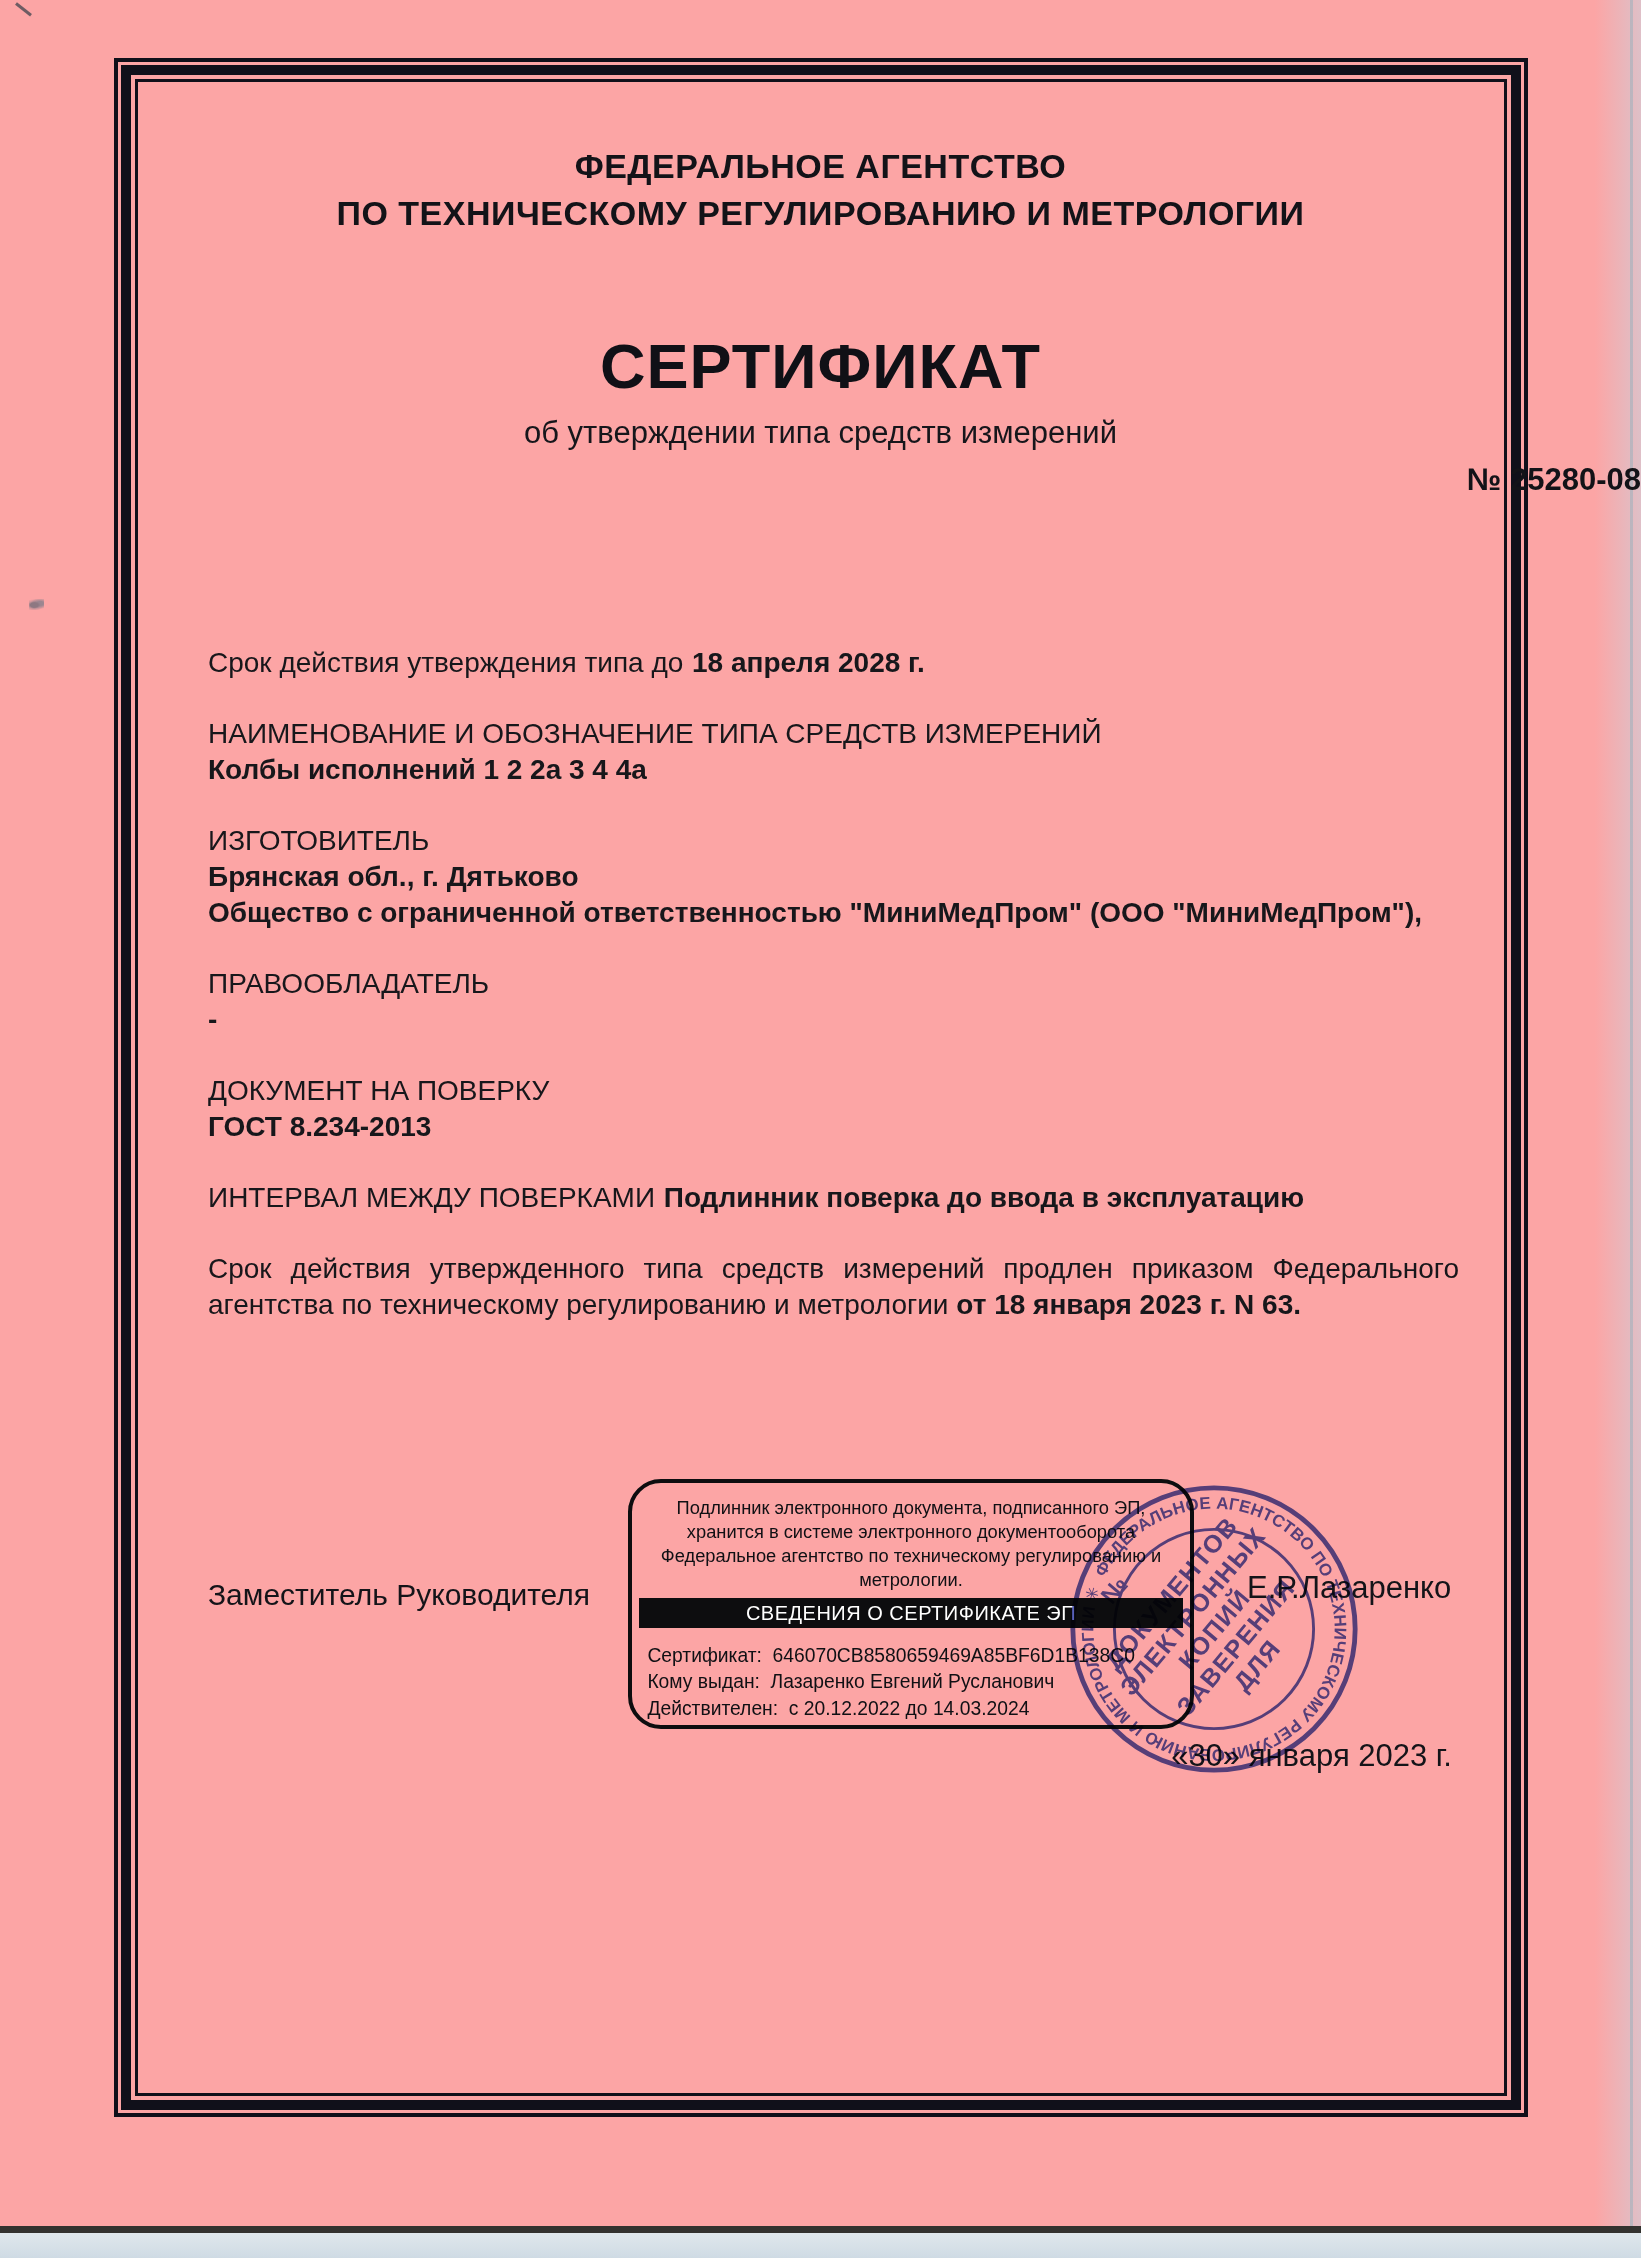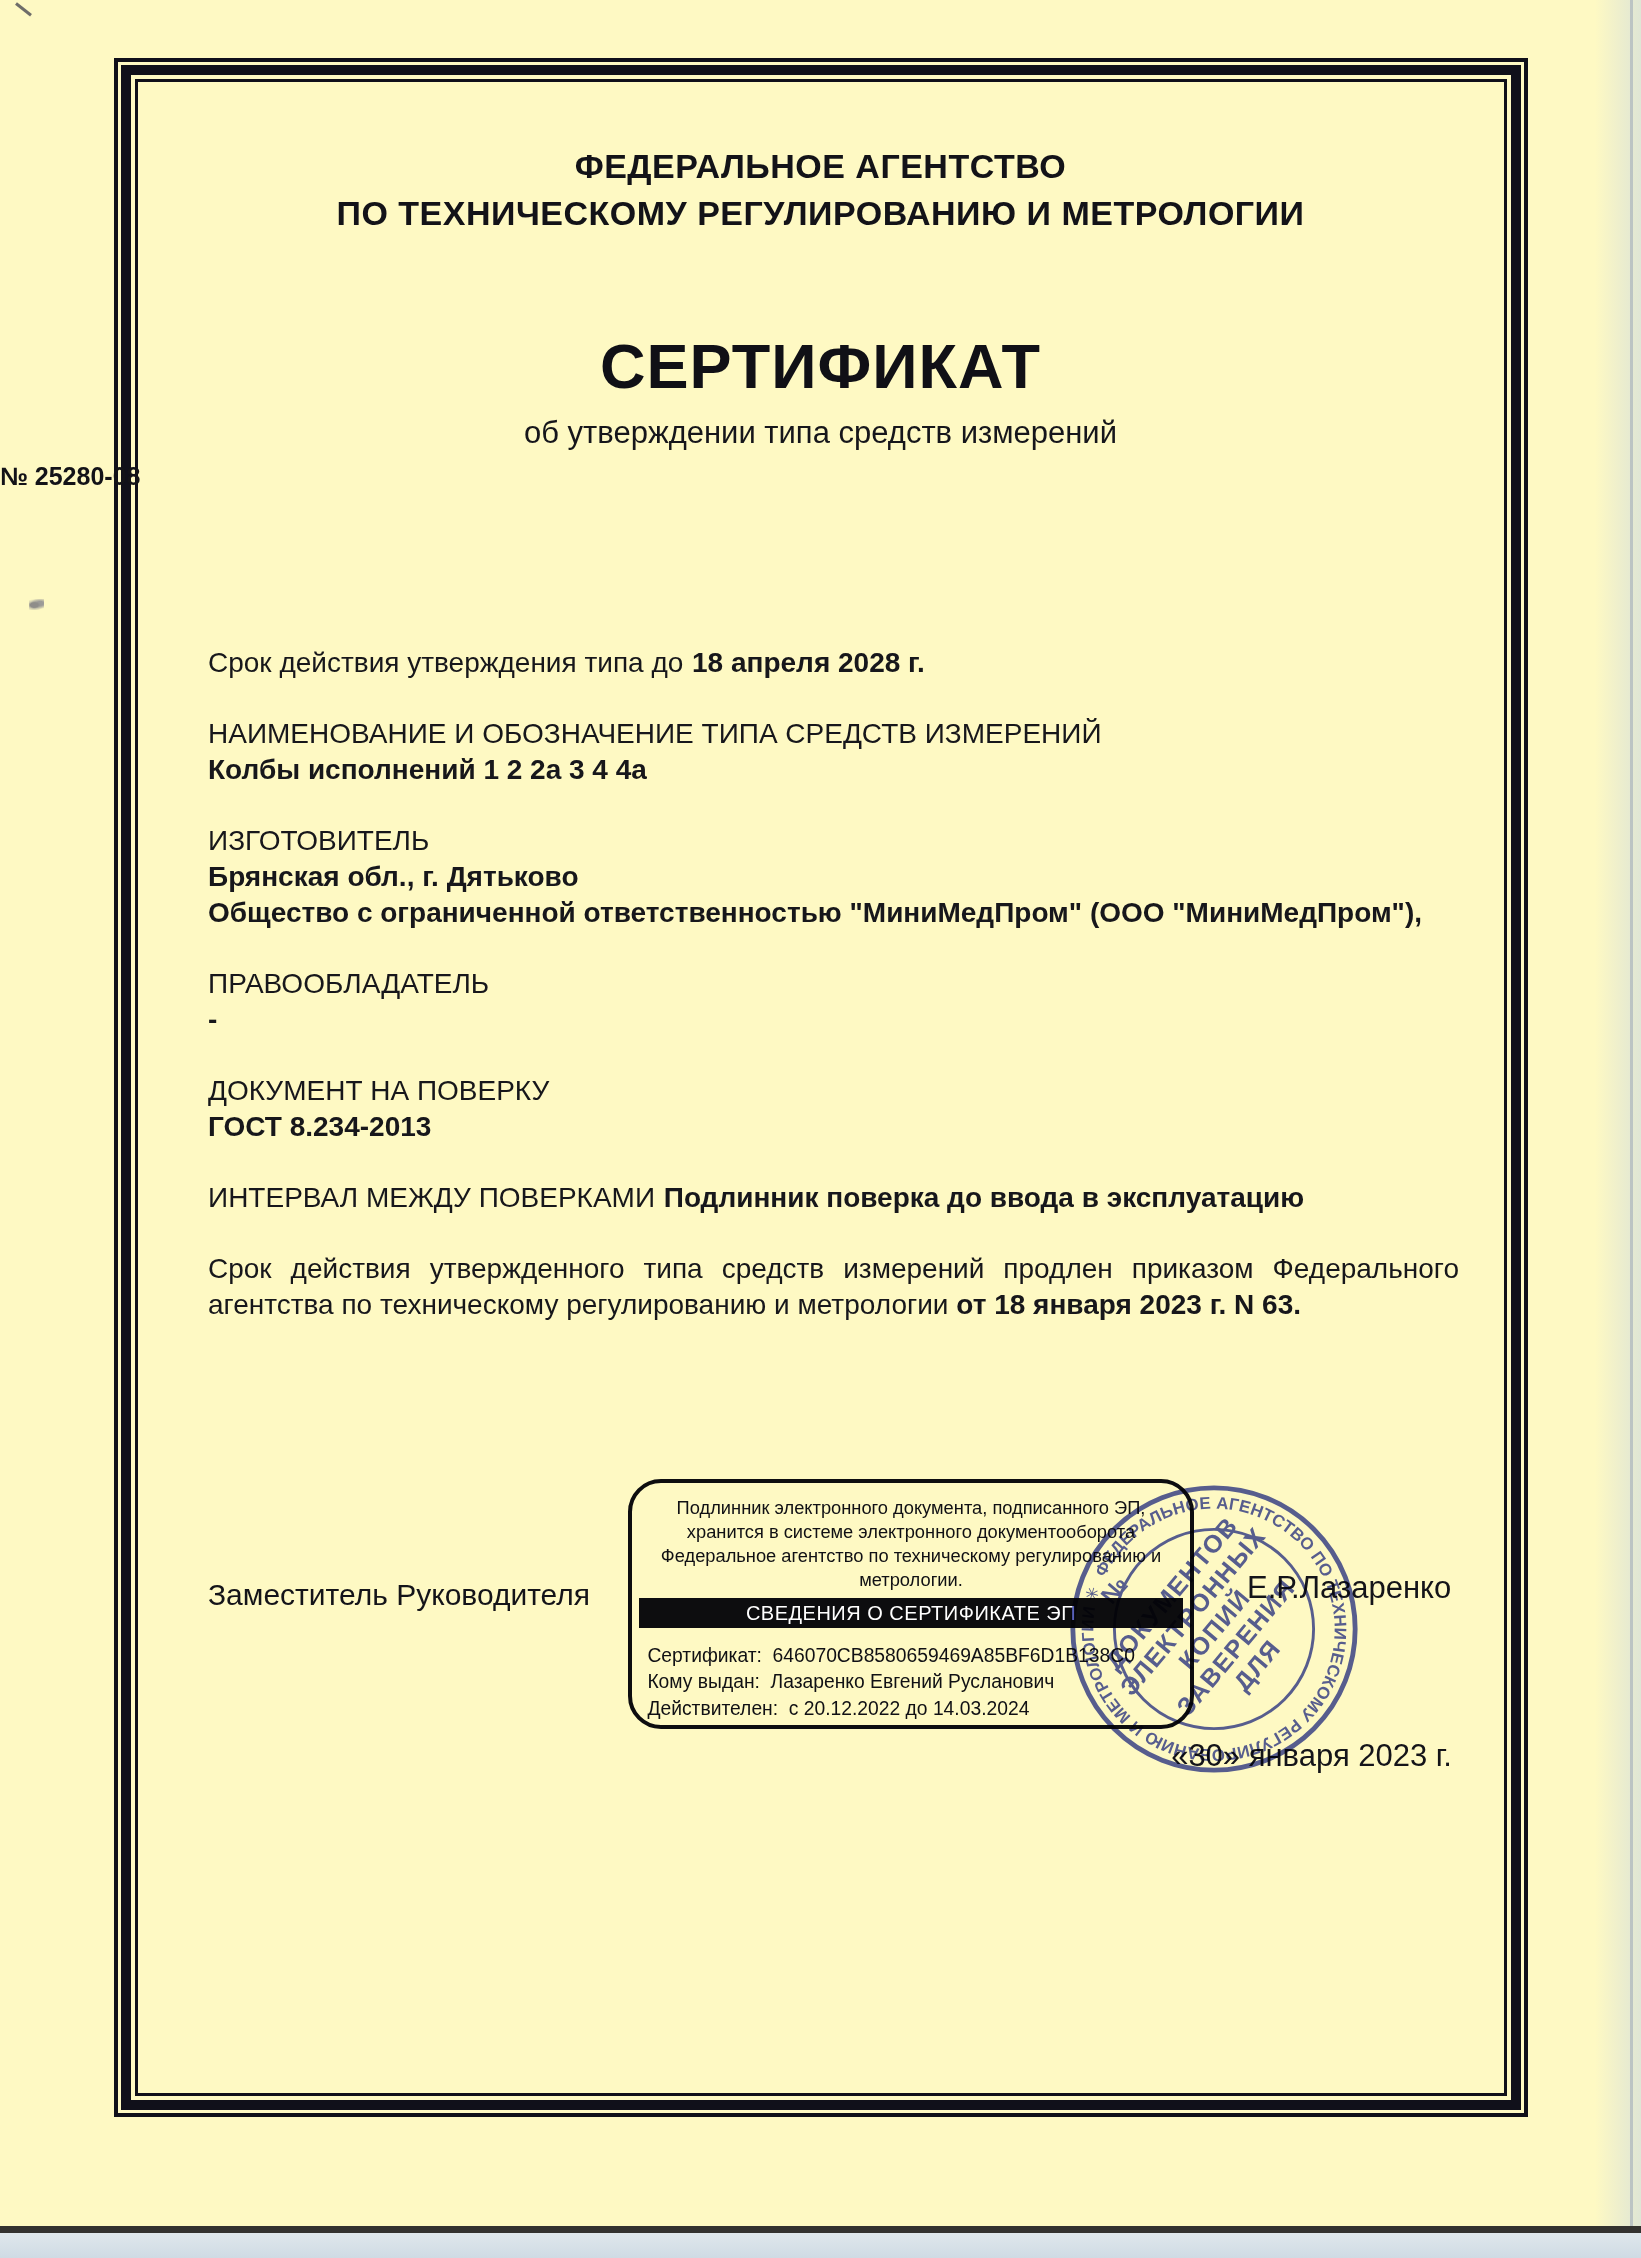--- a/index.html
+++ b/index.html
@@ -6,21 +6,21 @@
   body {
     width: 1641px; height: 2258px;
     background: #ffffff;
     font-family: "Liberation Sans", "DejaVu Sans", sans-serif;
     color: #151515;
     overflow: hidden;
   }
   .page {
     position: relative;
     width: 1641px; height: 2258px;
-    background: #fef9c3;
+    background: #fca5a5;
   }
 
   
   .scan-right-tint {
     position: absolute; top: 0; right: 0; width: 46px; height: 2258px;
     background: linear-gradient(to right, rgba(210,222,232,0), rgba(198,214,228,0.55));
     pointer-events: none;
   }
   .scan-right-line {
     position: absolute; top: 0; right: 7.7px; width: 2.9px; height: 2258px;
@@ -63,21 +63,21 @@
     position: absolute; left: 0; top: 330px; width: 100%;
     text-align: center; font-weight: bold; font-size: 63px; letter-spacing: 1px;
     color: #101016;
   }
   .cert-subtitle {
     position: absolute; left: 0; top: 415px; width: 100%;
     text-align: center; font-size: 31px; color: #16161b;
   }
   .cert-number {
     position: absolute; left: 0; top: 462px; width: 100%;
-    text-align: left; font-size: 25px; font-weight: bold; color: #131318;
+    text-align: right; font-size: 31px; font-weight: bold; color: #131318;
   }
 
   
   .doc-body {
     position: absolute; left: 208px; top: 645px; width: 1251px;
     font-size: 28px; line-height: 36px; color: #17171b;
   }
   .field { margin: 0 0 35px 0; }
   .field .value { font-weight: bold; }
   .inline-value { font-weight: bold; margin-left: 8.7px; }

